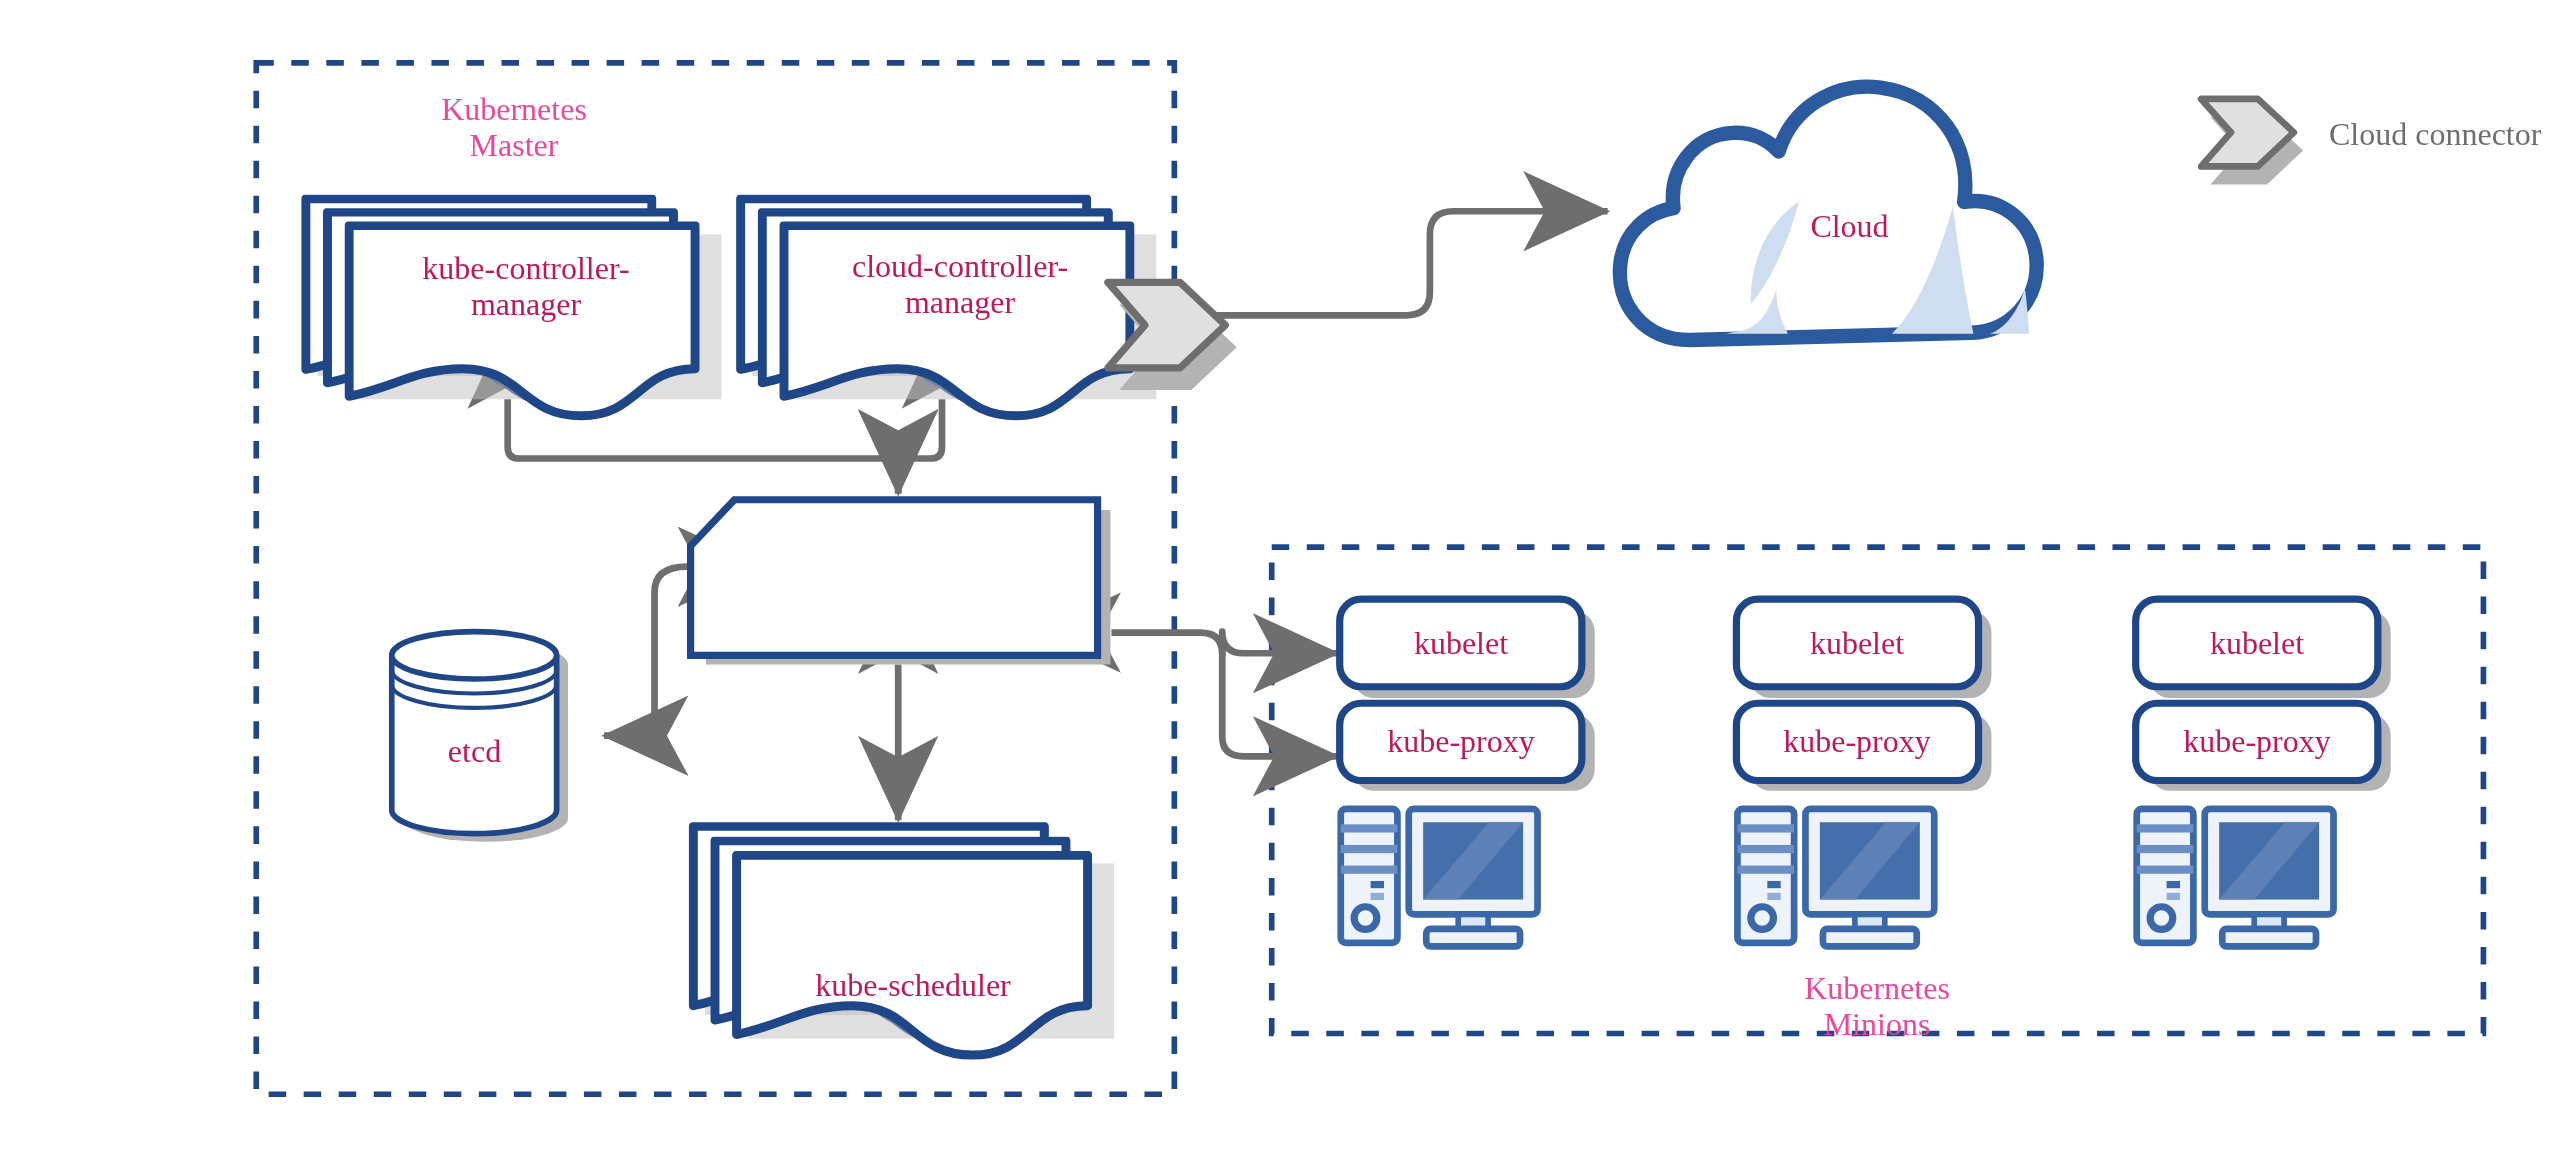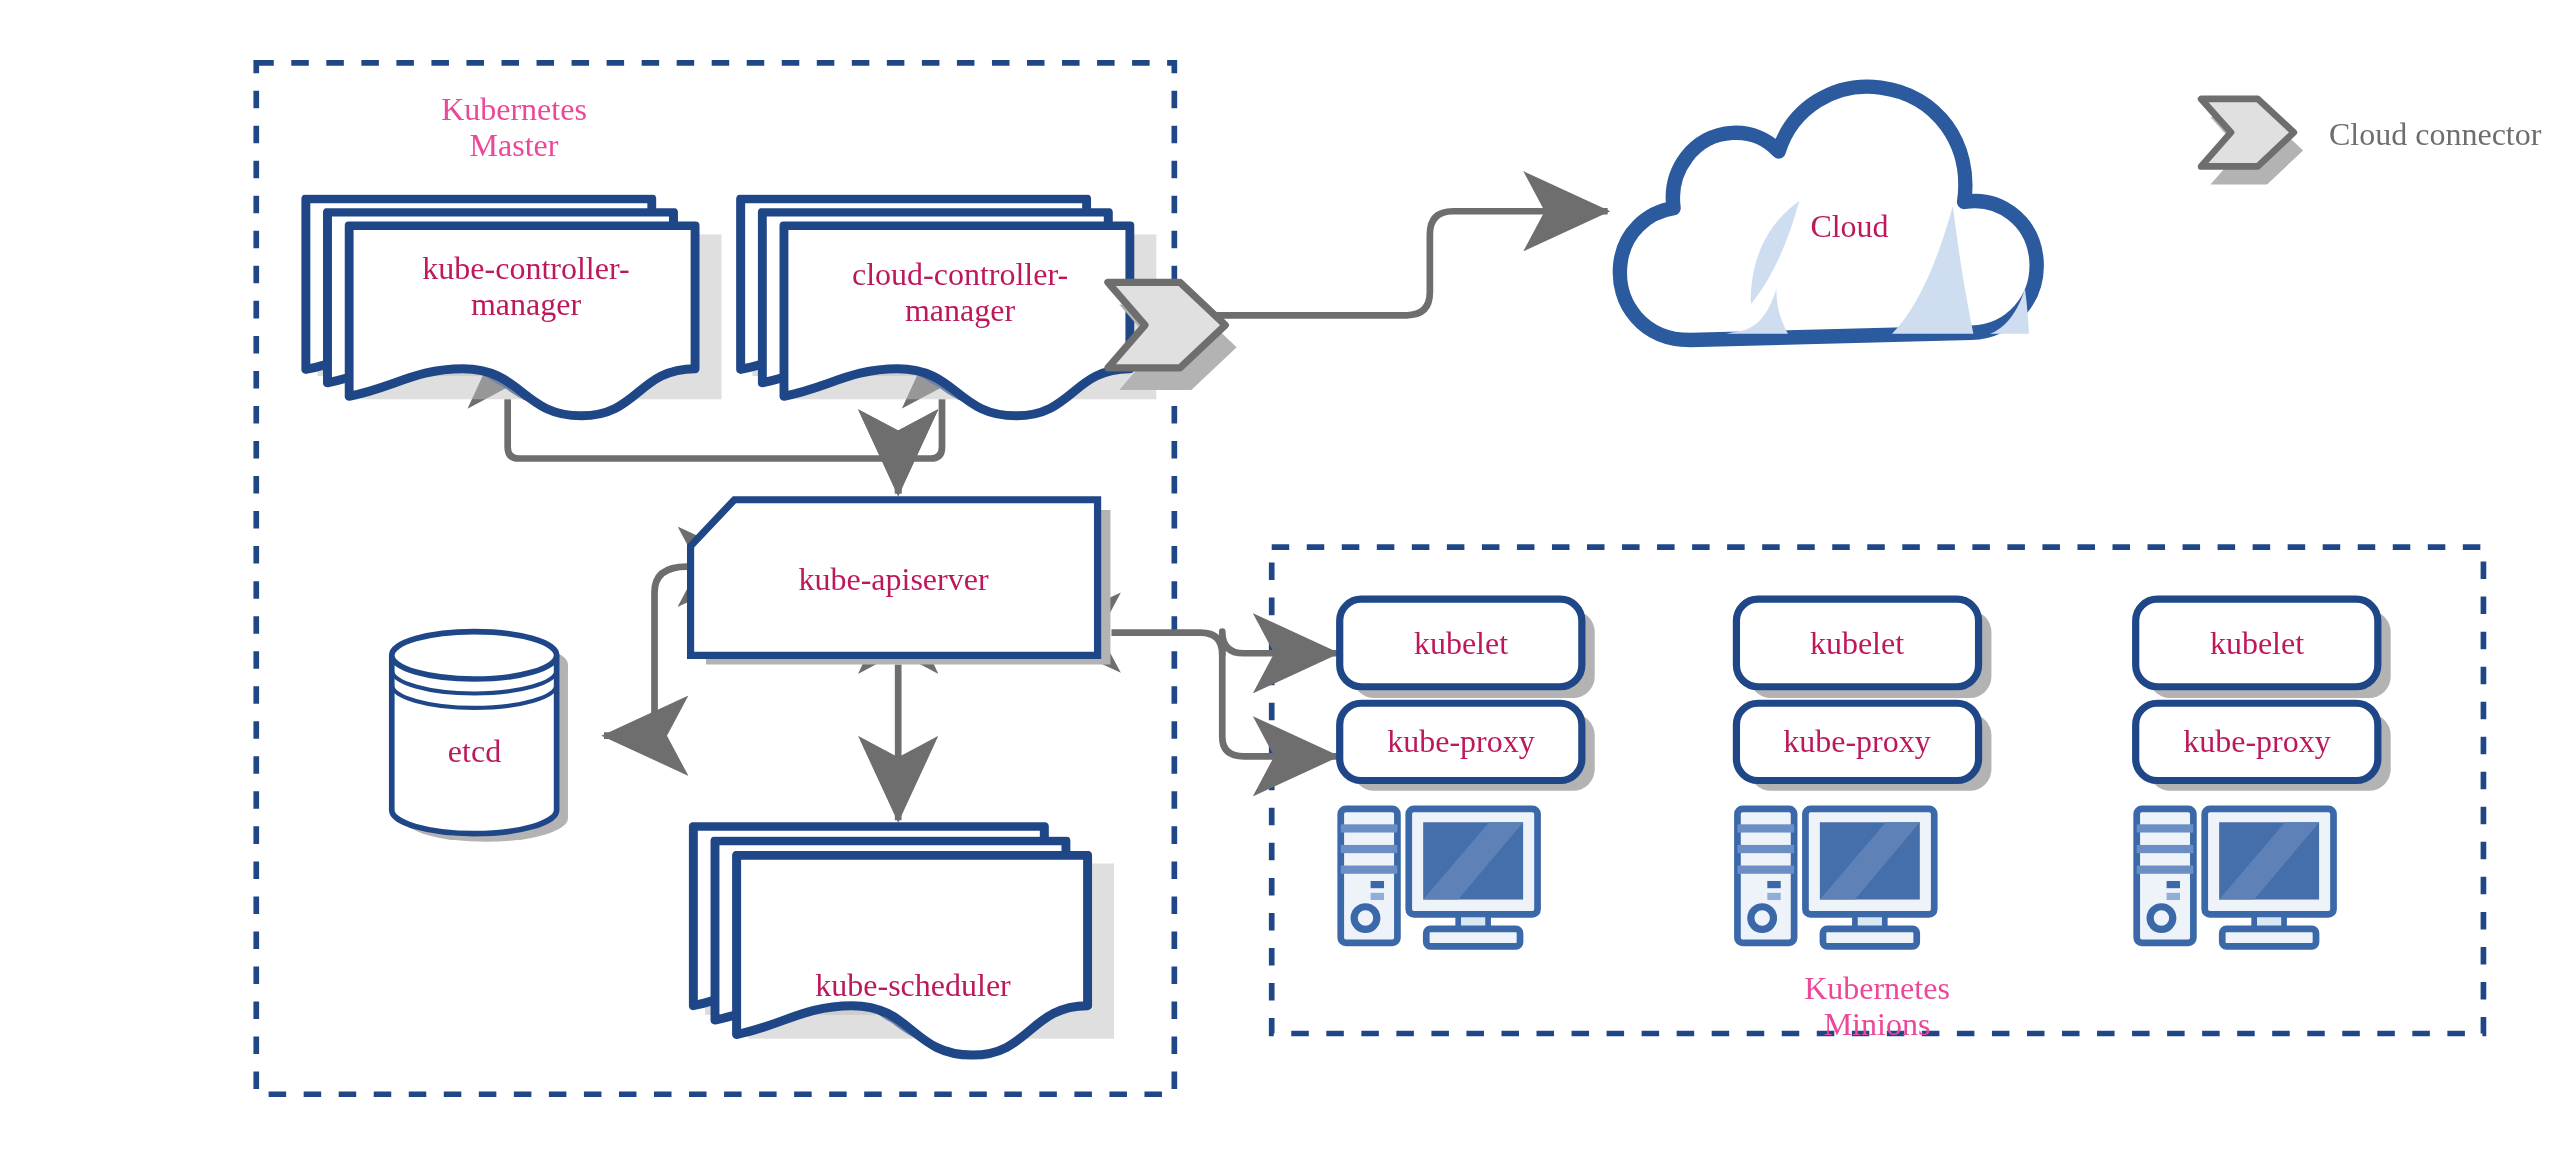--- a/index.html
+++ b/index.html
@@ -188,23 +188,22 @@
     </g>
   </svg>
 
   <div class="lbl group-lbl" style="left:411px;top:92px;width:206px;">Kubernetes
 Master</div>
   <div class="lbl group-lbl" style="left:1774px;top:971px;width:206px;">Kubernetes
 Minions</div>
 
   <div class="lbl node-lbl" style="left:361px;top:251px;width:330px;">kube-controller-
 manager</div>
-  <div class="lbl node-lbl" style="left:795px;top:257px;width:330px;">cloud-controller-
+  <div class="lbl node-lbl" style="left:795px;top:249px;width:330px;">cloud-controller-
 manager</div>
-  <div class="lbl node-lbl" style="left:690px;top:562px;width:407px;">kube-apiserver</div>
   <div class="lbl node-lbl" style="left:392px;top:734px;width:165px;">etcd</div>
   <div class="lbl node-lbl" style="left:748px;top:926px;width:330px;margin-top:42px;">kube-scheduler</div>
 
   <div class="lbl node-lbl" style="left:1767px;top:209px;width:165px;">Cloud</div>
 
   <div class="lbl node-lbl" style="left:1340px;top:626px;width:242px;">kubelet</div>
   <div class="lbl node-lbl" style="left:1340px;top:724px;width:242px;">kube-proxy</div>
 
   <div class="lbl node-lbl" style="left:1736px;top:626px;width:242px;">kubelet</div>
   <div class="lbl node-lbl" style="left:1736px;top:724px;width:242px;">kube-proxy</div>

